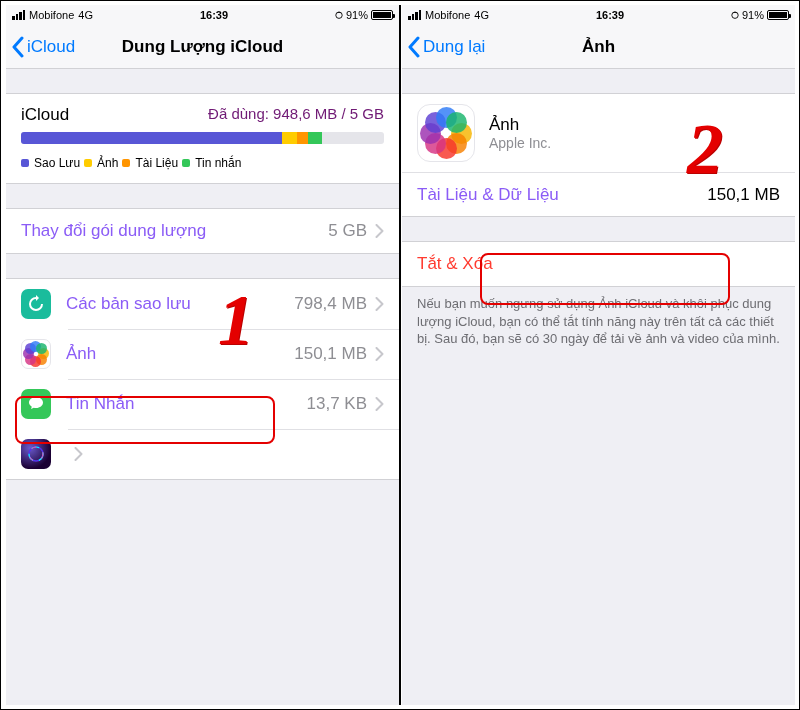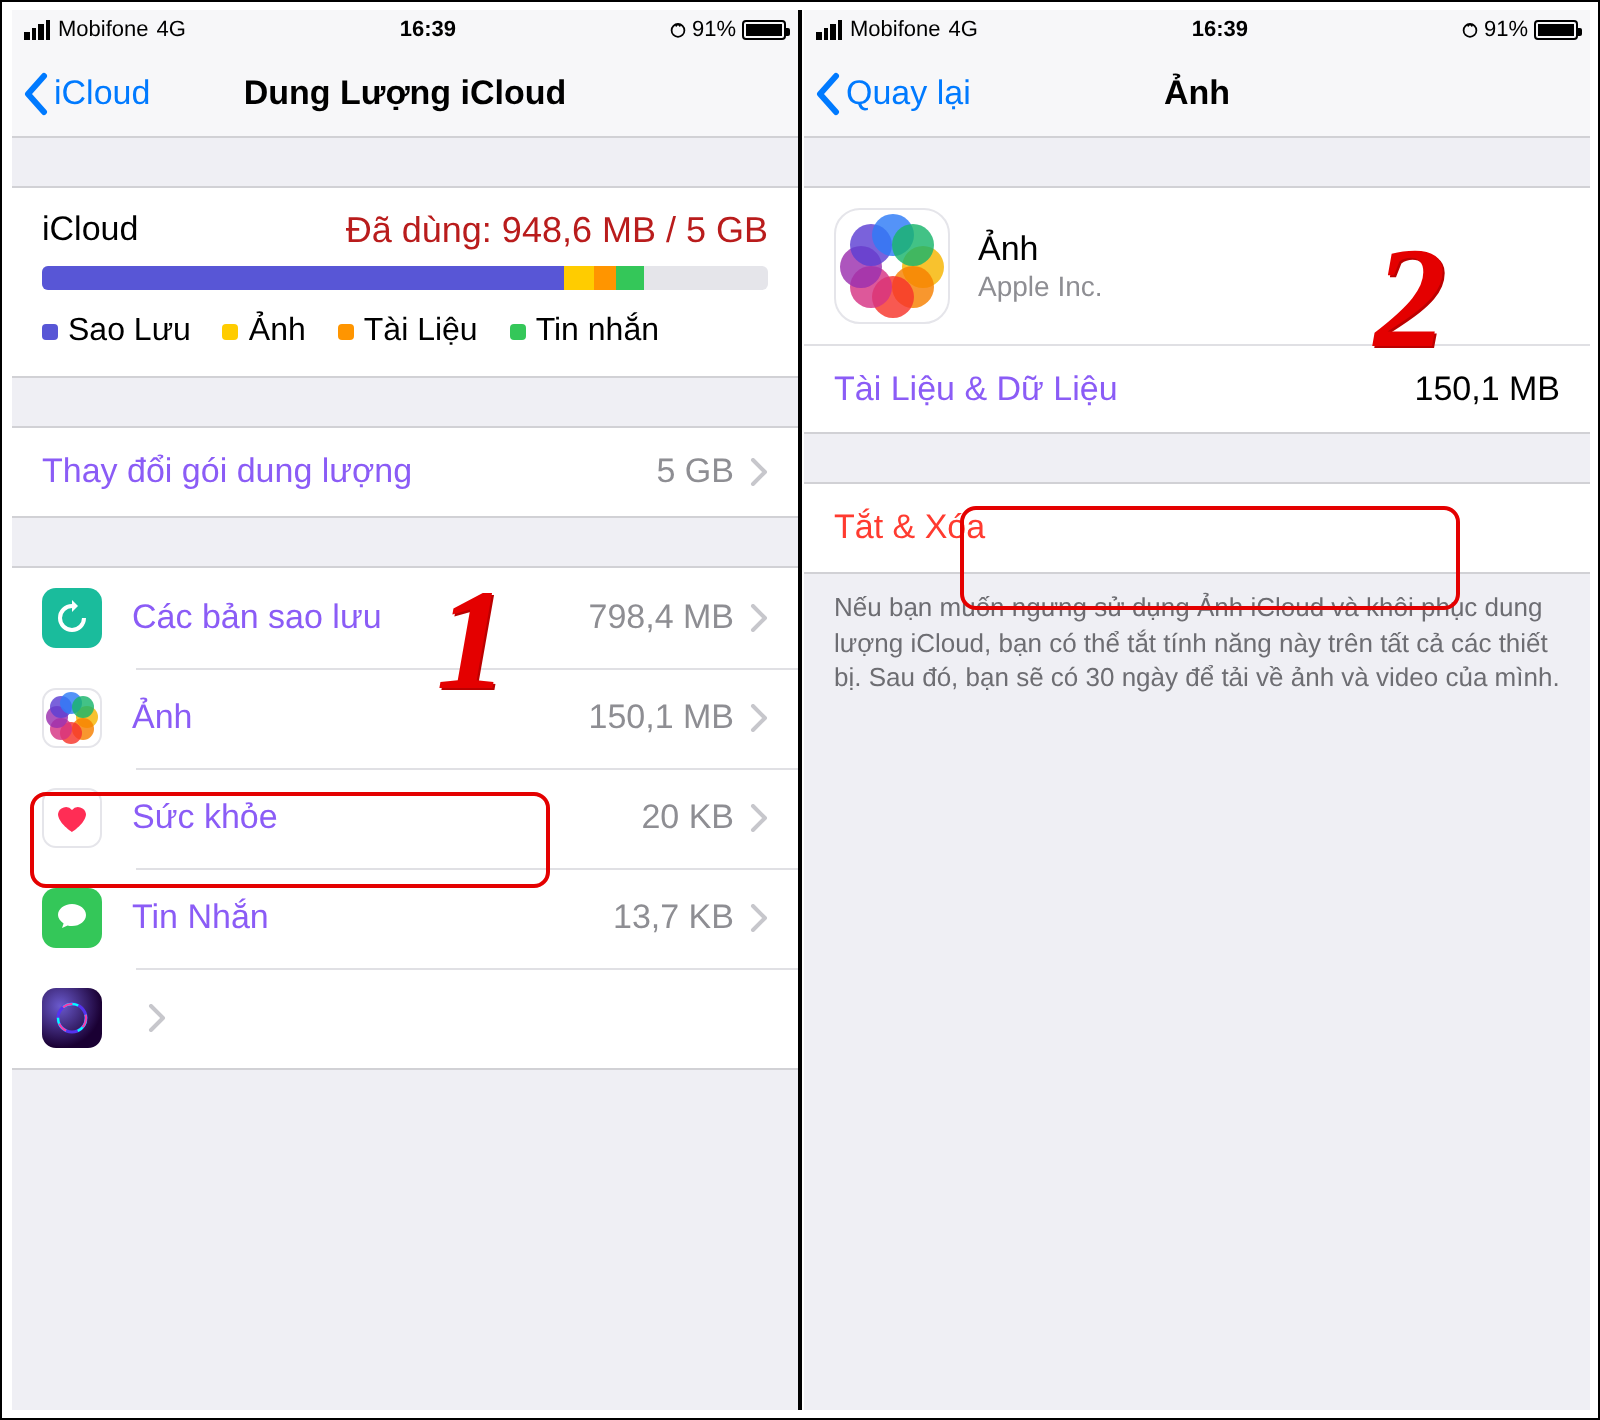--- a/index.html
+++ b/index.html
@@ -27,24 +27,24 @@
 .row{min-height:44px;display:flex;align-items:center;padding:0 15px;position:relative}
 .row+.row::before{content:"";position:absolute;left:15px;right:0;top:0;height:1px;background:#e0e0e4}
 .row.with-icon+.row.with-icon::before{left:62px}
 .app-icon{width:30px;height:30px;border-radius:7px;margin-right:15px;flex-shrink:0;display:flex;align-items:center;justify-content:center}
 .row-label{flex:1;font-size:17px;color:#8b5cf6}
 .row-val{font-size:17px;color:#8e8e93;margin-right:8px}
 .disclosure{width:9px;height:14px}
 .gap{height:24px}
 .storage-head{display:flex;justify-content:space-between;padding:11px 15px 7px}
 .storage-head .t{font-size:17px;color:#000}
-.storage-head .u{font-size:18px;color:#b91c1c}
+.storage-head .u{font-size:15px;color:#701a75}
 .bar{height:12px;margin:0 15px 12px;border-radius:3px;overflow:hidden;display:flex;background:#e5e5ea}
 .bar .seg{height:100%}
-.legend{display:flex;gap:16px;padding:0 15px 13px;font-size:16px;flex-wrap:wrap}
+.legend{display:flex;gap:4px;padding:0 15px 13px;font-size:12px;flex-wrap:wrap}
 .legend .it{display:flex;align-items:center;gap:5px;color:#000}
 .dot{width:8px;height:8px;border-radius:2px}
 .hl{position:absolute;border:2.5px solid #e40000;border-radius:8px;pointer-events:none;z-index:5}
 .annot{position:absolute;color:#e40000;font-size:72px;font-weight:900;font-style:italic;font-family:Georgia,serif;z-index:6;text-shadow:1px 1px 0 #b00}
 .app-header{display:flex;align-items:center;padding:10px 15px}
 .big-icon{width:58px;height:58px;border-radius:13px;margin-right:14px;display:flex;align-items:center;justify-content:center;background:#fff;border:1px solid #e5e5ea}
 .app-header .name{font-size:17px;color:#000}
 .app-header .vendor{font-size:14px;color:#8e8e93}
 .foot-text{padding:8px 15px;font-size:13px;color:#6d6d72;line-height:1.35}
 .destructive{color:#ff3b30;font-size:17px;text-align:left;width:100%}
@@ -162,32 +162,20 @@
               <div class="pet" style="width: 11px; height: 11px; background: rgb(24, 181, 107); left: 13.9147px; top: 3.02528px;"></div>
             </div>
           </div>
           <span class="row-label">Ảnh</span>
           <span class="row-val">150,1 MB</span>
           <svg class="disclosure" viewBox="0 0 9 14">
             <path d="M1.5 1l6 6-6 6" stroke="#c7c7cc" stroke-width="2" fill="none" stroke-linecap="round" stroke-linejoin="round"></path>
           </svg>
         </div>
         <div class="row with-icon" style="min-height: 50px;">
-          <div class="app-icon" style="background: rgb(255, 255, 255); border: 1px solid rgb(229, 229, 234);">
-            <svg width="20" height="20" viewBox="0 0 20 20">
-              <path d="M10 17s-7-4.5-7-9a4 4 0 017-2 4 4 0 017 2c0 4.5-7 9-7 9z" fill="#ff2d55"></path>
-            </svg>
-          </div>
-          <span class="row-label">Sức khỏe</span>
-          <span class="row-val">20 KB</span>
-          <svg class="disclosure" viewBox="0 0 9 14">
-            <path d="M1.5 1l6 6-6 6" stroke="#c7c7cc" stroke-width="2" fill="none" stroke-linecap="round" stroke-linejoin="round"></path>
-          </svg>
-        </div>
-        <div class="row with-icon" style="min-height: 50px;">
           <div class="app-icon" style="background: rgb(52, 199, 89);">
             <svg width="20" height="20" viewBox="0 0 20 20">
               <path d="M10 3c4 0 7 2.5 7 5.5S14 14 10 14c-.8 0-1.5-.1-2.2-.3L5 15l.8-2.3C4.1 11.6 3 10.1 3 8.5 3 5.5 6 3 10 3z" fill="#fff"></path>
             </svg>
           </div>
           <span class="row-label">Tin Nhắn</span>
           <span class="row-val">13,7 KB</span>
           <svg class="disclosure" viewBox="0 0 9 14">
             <path d="M1.5 1l6 6-6 6" stroke="#c7c7cc" stroke-width="2" fill="none" stroke-linecap="round" stroke-linejoin="round"></path>
           </svg>
@@ -235,21 +223,21 @@
       <span class="bat">
             <span class="fill"></span>
           </span>
     </div>
   </div>
   <div class="nav">
     <div class="back">
       <svg class="chev" viewBox="0 0 13 22">
             <path d="M11 2L3 11l8 9" stroke="#007aff" stroke-width="3" fill="none" stroke-linecap="round" stroke-linejoin="round"></path>
           </svg>
-      <span>Quay lại</span>
+      <span>Dung lại</span>
     </div>
     <div class="nav-title">Ảnh</div>
   </div>
 
   <div class="gap"></div>
   <div class="section">
     <div class="app-header">
       <div class="big-icon">
         <div class="photos-petals photos-big" id="photos-big">
               <div class="pet" style="width: 21px; height: 21px; background: rgb(247, 181, 0); left: 29.9px; top: 14.5px;"></div>

